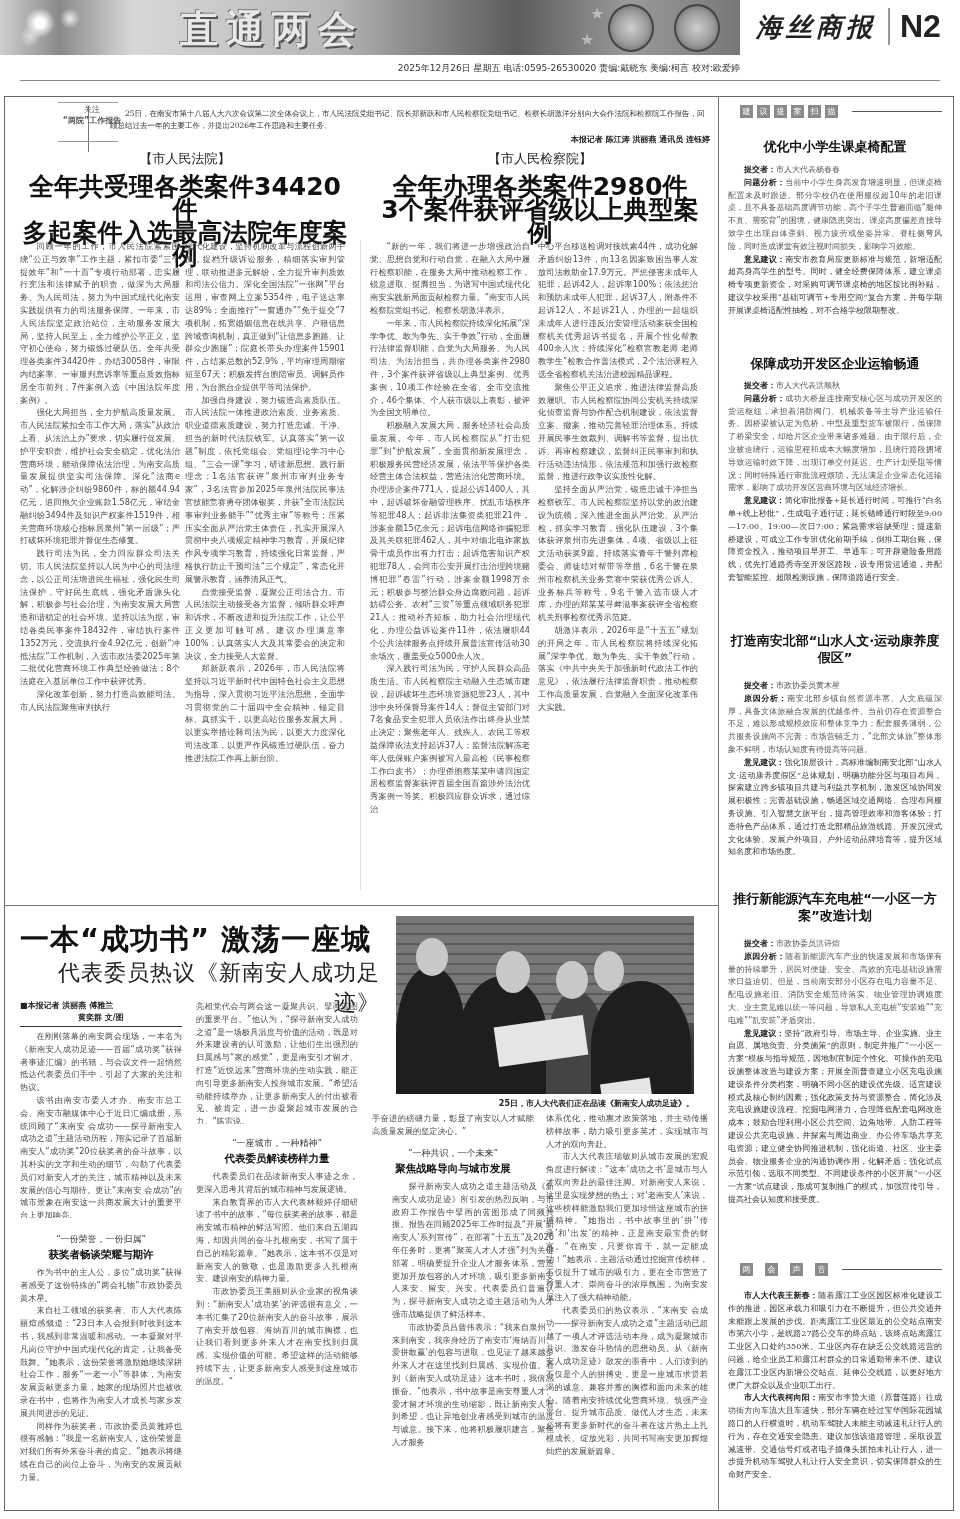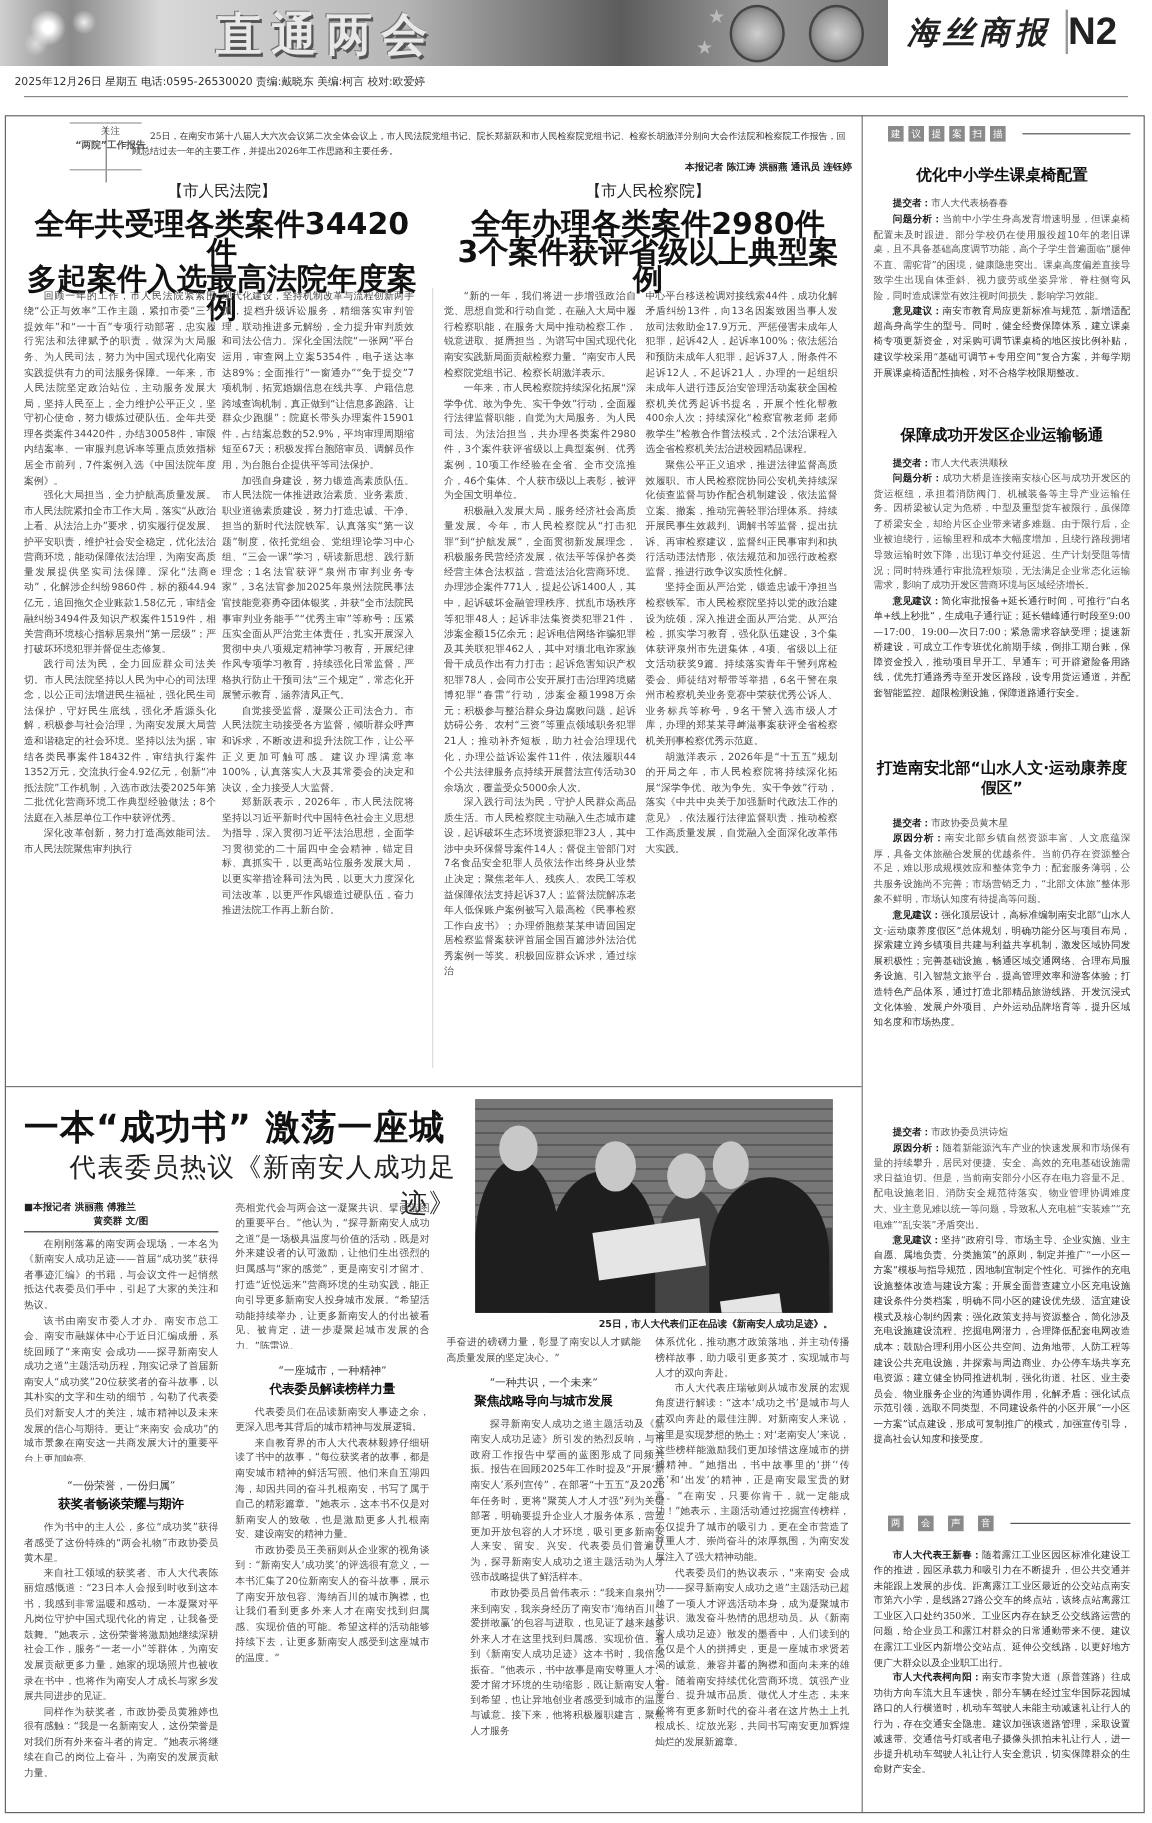--- a/index.html
+++ b/index.html
@@ -6,22 +6,22 @@
 html,body{width:960px;height:1519px;background:#fff;overflow:hidden}
 body{font-family:"DejaVu Sans","Liberation Sans",sans-serif;color:#222;position:relative}
 .page{position:absolute;left:0;top:0;width:960px;height:1519px}
 
 .banner{position:absolute;left:0;top:0;width:740px;height:55px;background:linear-gradient(90deg,#cfcfcf 0%,#8a8a8a 8%,#d8d8d8 18%,#b7b7b7 45%,#8f8f8f 55%,#5c5c5c 70%,#9a9a9a 85%,#777 100%);overflow:hidden}
 .banner .sparkle{position:absolute;left:10px;top:5px;width:100px;height:45px;background:radial-gradient(circle at 30% 40%,#fff 0,#fff 6%,transparent 20%),radial-gradient(circle at 60% 30%,#eee 0,transparent 15%),radial-gradient(circle at 20% 70%,#ddd 0,transparent 12%)}
 .banner .title{position:absolute;left:180px;top:4px;font-family:"DejaVu Serif",serif;font-weight:bold;font-size:38px;letter-spacing:8px;color:#e8e8e8;text-shadow:2px 2px 0 #555,-1px -1px 0 #777}
 .banner .emblem{position:absolute;top:4px;width:46px;height:48px;border-radius:50%;background:radial-gradient(circle,#cfcfcf 0,#9a9a9a 55%,#555 100%);border:2px solid #444}
 .banner .star{position:absolute;color:#bbb;font-size:16px}
 .paper-name{position:absolute;left:756px;top:10px;font-family:"DejaVu Serif",serif;font-size:26px;font-style:italic;font-weight:bold;letter-spacing:4px;color:#222}
-.page-no{position:absolute;left:888px;top:8px;font-family:"Liberation Sans",sans-serif;font-weight:bold;font-size:32px;color:#222;padding-left:0;border-left:2px solid #999}
-.dateline{position:absolute;left:12px;top:62px;width:740px;text-align:left;font-size:9px;color:#333}
+.page-no{position:absolute;left:888px;top:8px;font-family:"Liberation Sans",sans-serif;font-weight:bold;font-size:32px;color:#222;padding-left:10px;border-left:2px solid #999}
+.dateline{position:absolute;left:0;top:62px;width:740px;text-align:right;font-size:9px;color:#333}
 .rule-top{position:absolute;left:20px;top:80px;width:920px;height:1px;background:#888}
 .frame{position:absolute;left:4px;top:96px;width:950px;height:1415px;border:1px solid #666}
 .vdiv{position:absolute;width:1px;background:#777}
 .hdiv{position:absolute;height:1px;background:#777}
 
 .intro-tag{position:absolute;left:52px;top:104px;width:80px;text-align:center;font-size:8px;color:#555;line-height:11px}
 .intro-tag .b{font-weight:bold}
 .intro-tag .bubble{position:absolute;left:6px;top:-2px;width:60px;height:40px;border-top:1px solid #999;border-bottom:1px solid #999}
 .intro-text{position:absolute;left:110px;top:108px;width:600px;font-family:"DejaVu Serif",serif;font-size:7.5px;line-height:12px;color:#333;text-indent:2em}
 .intro-byline{position:absolute;left:470px;top:134px;width:240px;text-align:right;font-size:8px;font-weight:bold;color:#222}
@@ -148,20 +148,21 @@
     <p><span class="lab">意见建议：</span><span class="sug">简化审批报备+延长通行时间，可推行“白名单+线上秒批”，生成电子通行证；延长错峰通行时段至9:00—17:00、19:00—次日7:00；紧急需求容缺受理；提速新桥建设，可成立工作专班优化前期手续，倒排工期台账，保障资金投入，推动项目早开工、早通车；可开辟避险备用路线，优先打通路秀寺至开发区路段，设专用货运通道，并配套智能监控、超限检测设施，保障道路通行安全。</span></p>
   </div>
 
   <div class="side-head" style="top:632px">打造南安北部“山水人文·运动康养度假区”</div>
   <div class="side-body" style="top:680px;height:200px">
     <p><span class="lab">提交者：</span><span>市政协委员黄木星</span></p>
     <p><span class="lab">原因分析：</span><span>南安北部乡镇自然资源丰富、人文底蕴深厚，具备文体旅融合发展的优越条件。当前仍存在资源整合不足，难以形成规模效应和整体竞争力；配套服务薄弱，公共服务设施尚不完善；市场营销乏力，“北部文体旅”整体形象不鲜明，市场认知度有待提高等问题。</span></p>
     <p><span class="lab">意见建议：</span><span class="sug">强化顶层设计，高标准编制南安北部“山水人文·运动康养度假区”总体规划，明确功能分区与项目布局，探索建立跨乡镇项目共建与利益共享机制，激发区域协同发展积极性；完善基础设施，畅通区域交通网络、合理布局服务设施、引入智慧文旅平台，提高管理效率和游客体验；打造特色产品体系，通过打造北部精品旅游线路、开发沉浸式文化体验、发展户外项目、户外运动品牌培育等，提升区域知名度和市场热度。</span></p>
   </div>
 
+  <div class="side-head" style="top:890px">推行新能源汽车充电桩“一小区一方案”改造计划</div>
   <div class="side-body" style="top:938px;height:300px">
     <p><span class="lab">提交者：</span><span>市政协委员洪诗煊</span></p>
     <p><span class="lab">原因分析：</span><span>随着新能源汽车产业的快速发展和市场保有量的持续攀升，居民对便捷、安全、高效的充电基础设施需求日益迫切。但是，当前南安部分小区存在电力容量不足、配电设施老旧、消防安全规范待落实、物业管理协调难度大、业主意见难以统一等问题，导致私人充电桩“安装难”“充电难”“乱安装”矛盾突出。</span></p>
     <p><span class="lab">意见建议：</span><span class="sug">坚持“政府引导、市场主导、企业实施、业主自愿、属地负责、分类施策”的原则，制定并推广“一小区一方案”模板与指导规范，因地制宜制定个性化、可操作的充电设施整体改造与建设方案；开展全面普查建立小区充电设施建设条件分类档案，明确不同小区的建设优先级、适宜建设模式及核心制约因素；强化政策支持与资源整合，简化涉及充电设施建设流程、挖掘电网潜力，合理降低配套电网改造成本；鼓励合理利用小区公共空间、边角地带、人防工程等建设公共充电设施，并探索与周边商业、办公停车场共享充电资源；建立健全协同推进机制，强化街道、社区、业主委员会、物业服务企业的沟通协调作用，化解矛盾；强化试点示范引领，选取不同类型、不同建设条件的小区开展“一小区一方案”试点建设，形成可复制推广的模式，加强宣传引导，提高社会认知度和接受度。</span></p>
   </div>
 
   <div class="sec-tag" style="left:740px;top:1263px">
     <span class="ch" style="margin-right:8px">两</span>
     <span class="ch" style="margin-right:8px">会</span>
     <span class="ch" style="margin-right:8px">声</span>

